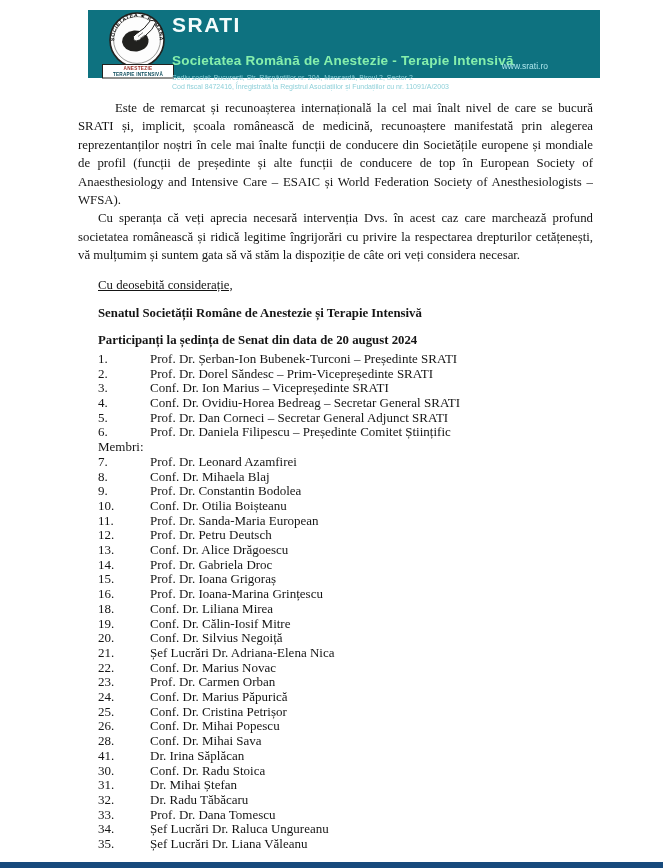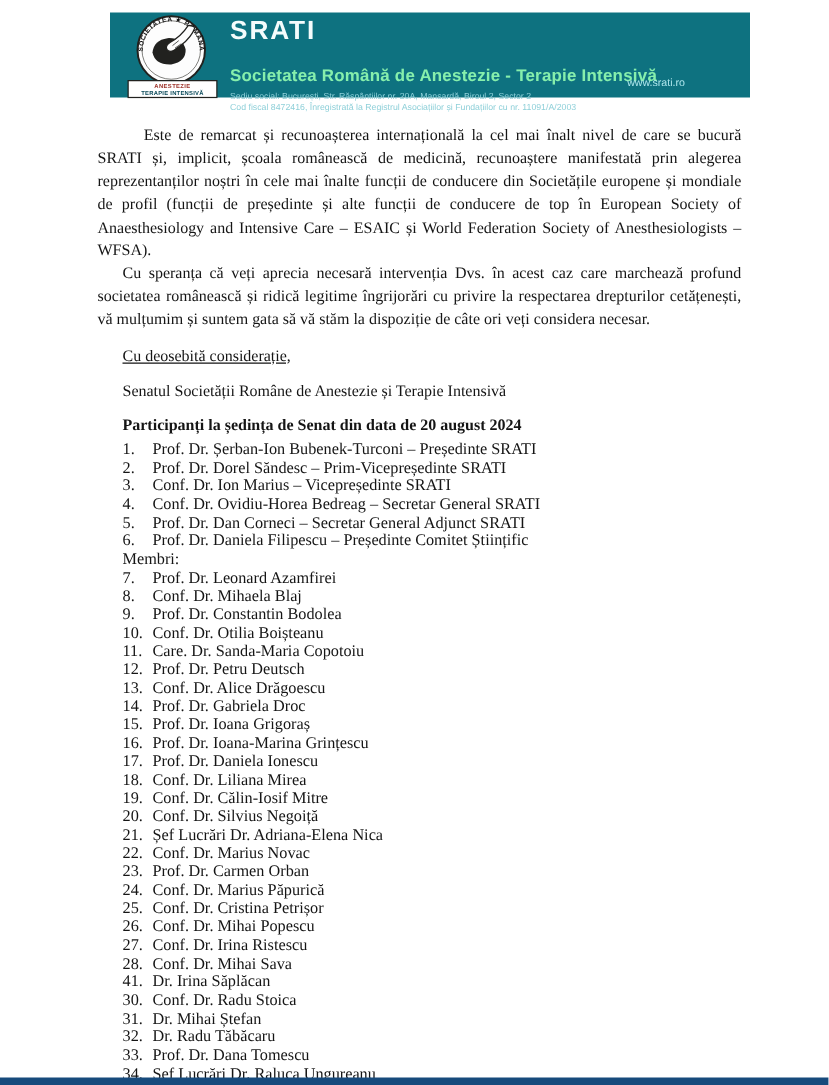--- a/index.html
+++ b/index.html
@@ -7,21 +7,21 @@
     position:relative; width:663px; height:868px; background:#ffffff;
     overflow:hidden; font-family:"Liberation Serif", serif; color:#151515;
   }
   
   .banner {
     position:absolute; left:88px; top:10px; width:512px; height:68px;
     background:#0e7280;
   }
   .logo { position:absolute; left:13px; top:1px; width:74px; height:68px; }
   .titleblock {
-    position:absolute; left:96px; top:3px;
+    position:absolute; left:84px; top:3px;
     font-family:"Liberation Sans", sans-serif;
   }
   .org-abbrev {
     font-size:21px; font-weight:600; letter-spacing:1.5px;
     color:#f4fcfc; line-height:23px;
   }
   .org-name {
     font-size:13.5px; font-weight:600; letter-spacing:0.2px;
     color:#86efac; line-height:16px; margin-top:17px;
   }
@@ -33,26 +33,26 @@
   }
   
   .content {
     position:absolute; left:78px; top:99px; width:515px;
     font-size:12.8px; line-height:18.4px;
   }
   .para { margin:0; text-align:justify; }
   .indent-lg { text-indent:37px; }
   .indent-sm { text-indent:20px; }
   .closing   { margin:11px 0 0 20px;text-decoration:underline; }
-  .signature { margin:10px 0 0 20px; font-weight:400; }
+  .signature { margin:10px 0 0 20px; font-weight:700; }
   .list-heading { margin:9px 0 2px 20px; font-weight:700; }
   .plist { margin-left:20px; }
   .row { display:flex; font-size:13px; line-height:14.7px; }
   .num { flex:none; width:24px; }
-  .txt { flex:1; }
+  .txt { flex:1;margin-left:28px; }
   .members-label { margin-left:20px; font-size:13px; line-height:14.7px; }
   
   .bottom-bar { position:absolute; left:0; bottom:0; width:100%; height:6px; background:#174a7c; }
 </style>
 </head>
 <body>
 
 <div class="page">
 
   <header class="banner" style="background-color: rgb(14, 114, 128);">
@@ -150,21 +150,21 @@
           <span class="txt">Prof. Dr. Constantin Bodolea</span>
         </div>
 
         <div class="row">
           <span class="num">10.</span>
           <span class="txt">Conf. Dr. Otilia Boișteanu</span>
         </div>
 
         <div class="row">
           <span class="num">11.</span>
-          <span class="txt">Care. Dr. Sanda-Maria Copotoiu</span>
+          <span class="txt">Prof. Dr. Sanda-Maria European</span>
         </div>
 
         <div class="row">
           <span class="num">12.</span>
           <span class="txt">Prof. Dr. Petru Deutsch</span>
         </div>
 
         <div class="row">
           <span class="num">13.</span>
           <span class="txt">Conf. Dr. Alice Drăgoescu</span>
@@ -178,24 +178,20 @@
         <div class="row">
           <span class="num">15.</span>
           <span class="txt">Prof. Dr. Ioana Grigoraș</span>
         </div>
 
         <div class="row">
           <span class="num">16.</span>
           <span class="txt">Prof. Dr. Ioana-Marina Grințescu</span>
         </div>
 
-        <div class="row">
-          <span class="num">17.</span>
-          <span class="txt">Prof. Dr. Daniela Ionescu</span>
-        </div>
 
         <div class="row">
           <span class="num">18.</span>
           <span class="txt">Conf. Dr. Liliana Mirea</span>
         </div>
 
         <div class="row">
           <span class="num">19.</span>
           <span class="txt">Conf. Dr. Călin-Iosif Mitre</span>
         </div>
@@ -228,24 +224,20 @@
         <div class="row">
           <span class="num">25.</span>
           <span class="txt">Conf. Dr. Cristina Petrișor</span>
         </div>
 
         <div class="row">
           <span class="num">26.</span>
           <span class="txt">Conf. Dr. Mihai Popescu</span>
         </div>
 
-        <div class="row">
-          <span class="num">27.</span>
-          <span class="txt">Conf. Dr. Irina Ristescu</span>
-        </div>
 
         <div class="row">
           <span class="num">28.</span>
           <span class="txt">Conf. Dr. Mihai Sava</span>
         </div>
 
         <div class="row">
           <span class="num">41.</span>
           <span class="txt">Dr. Irina Săplăcan</span>
         </div>

